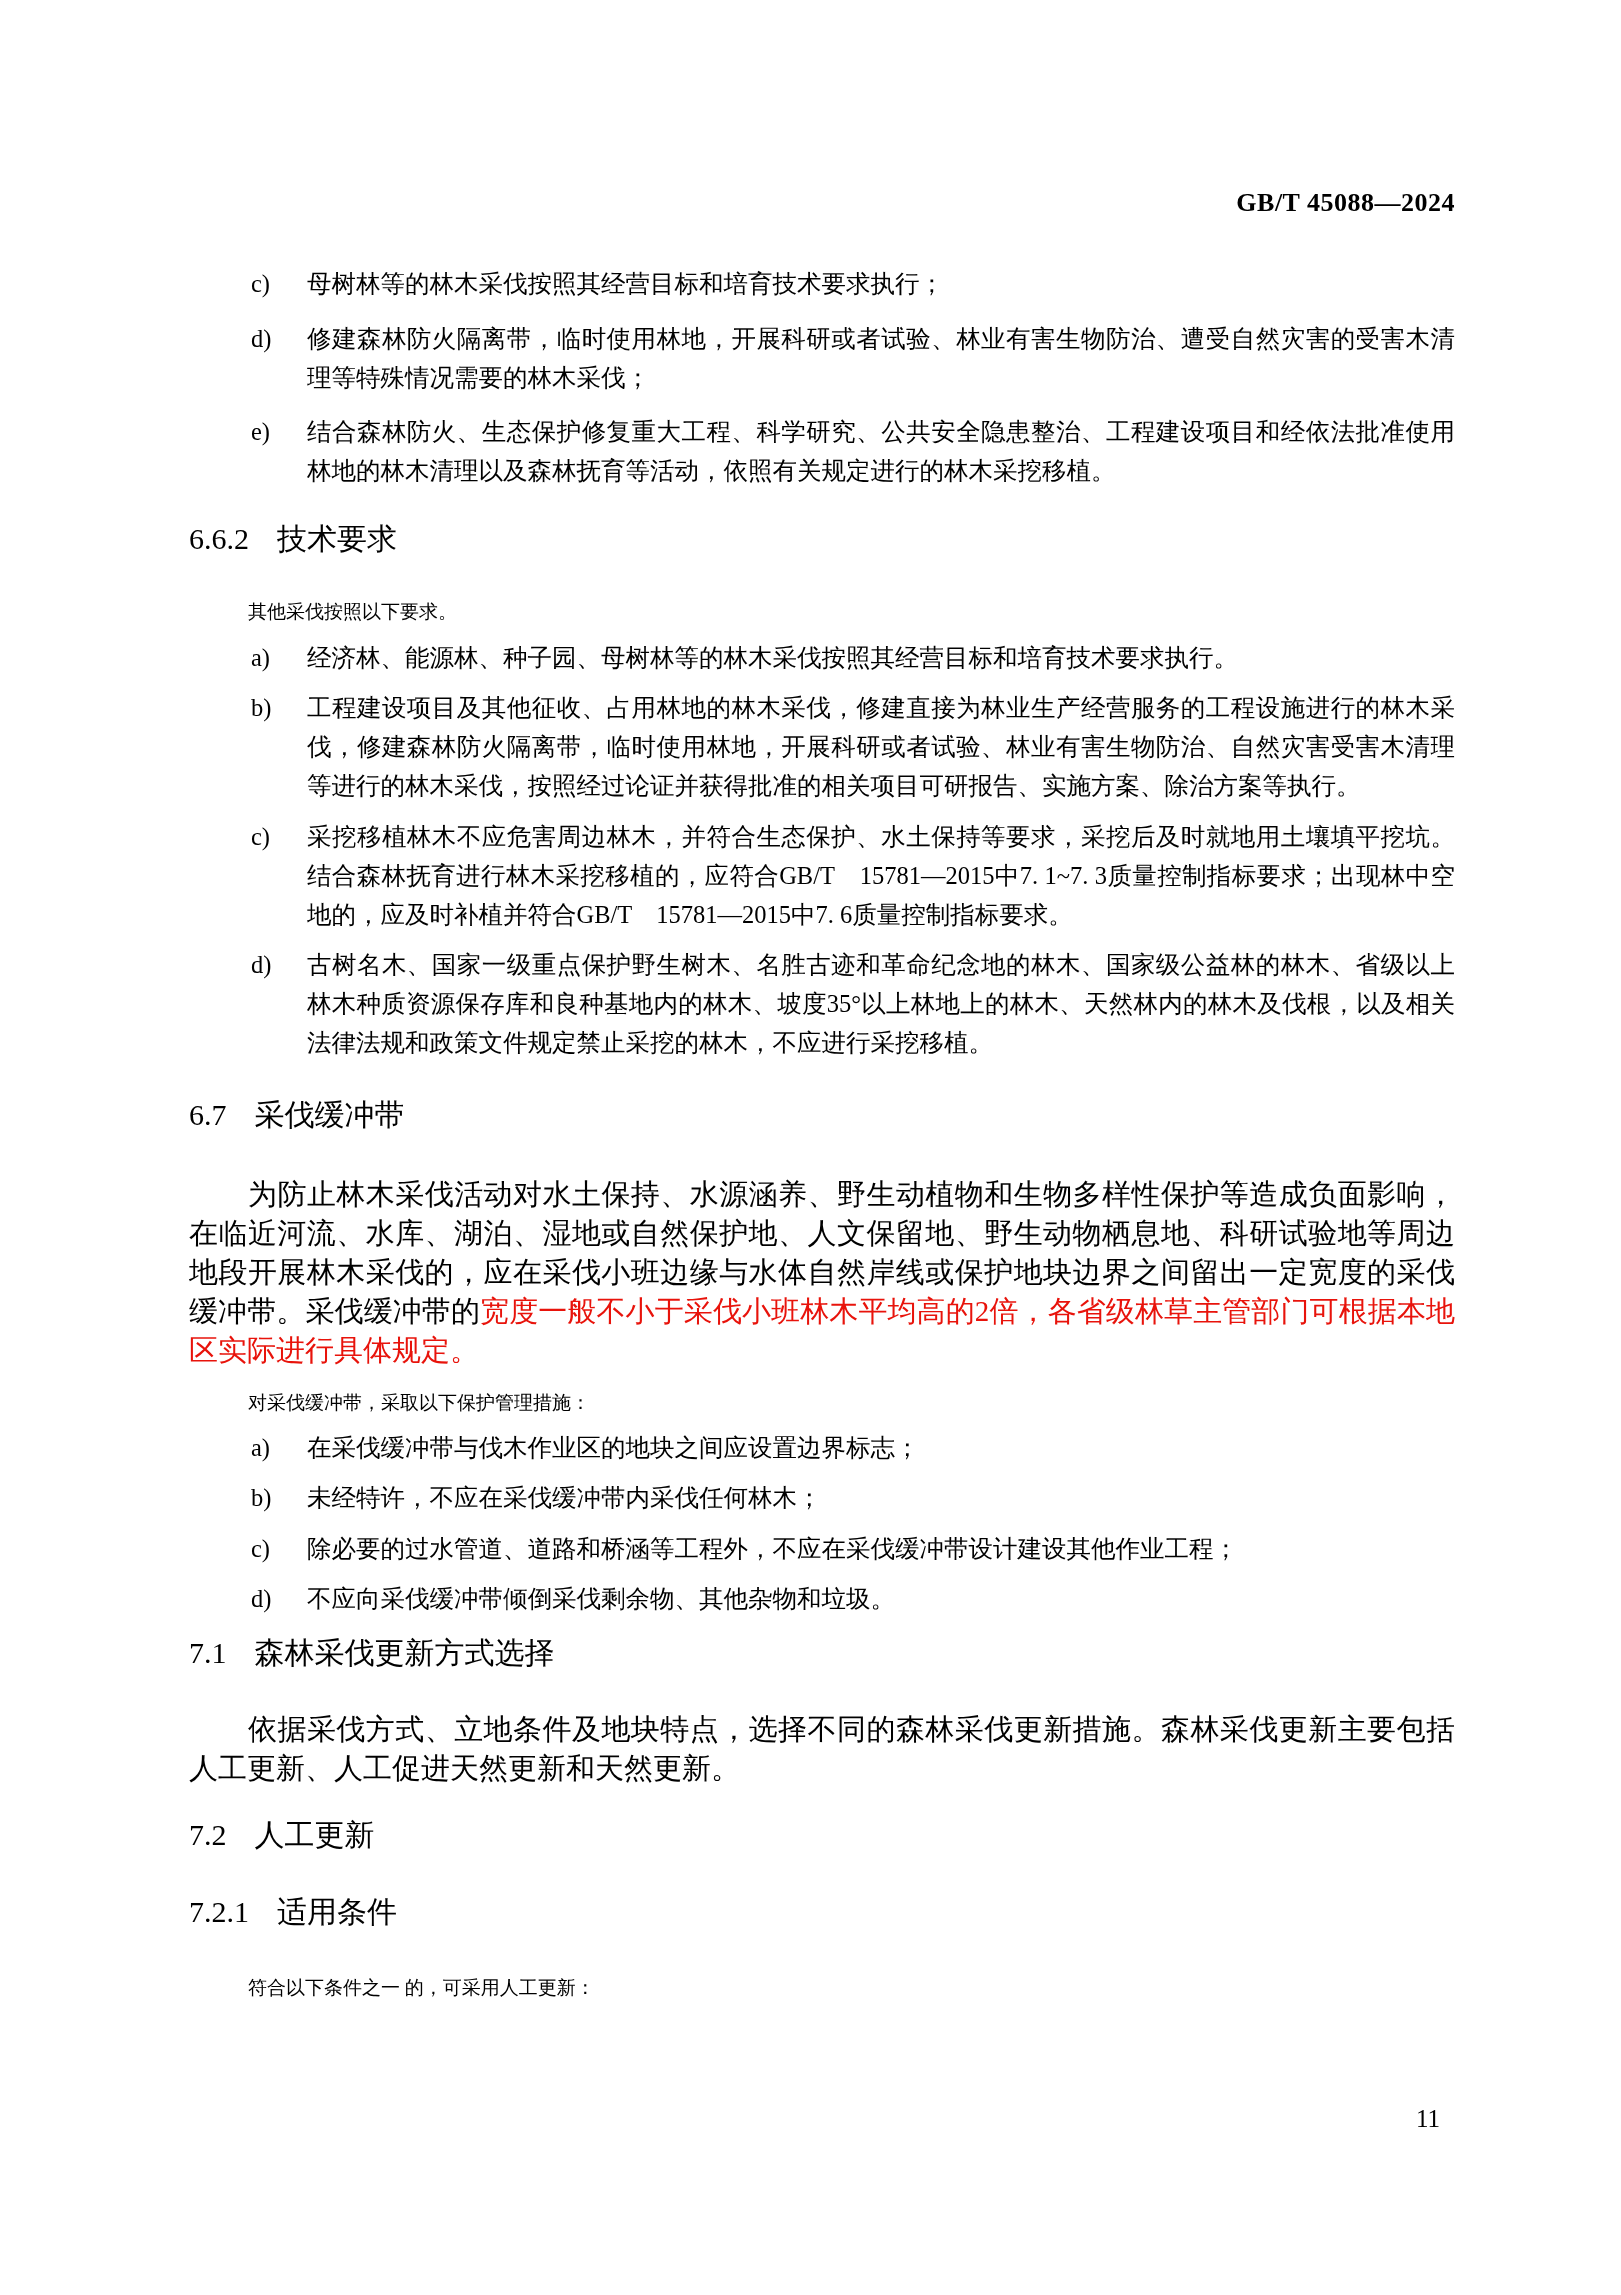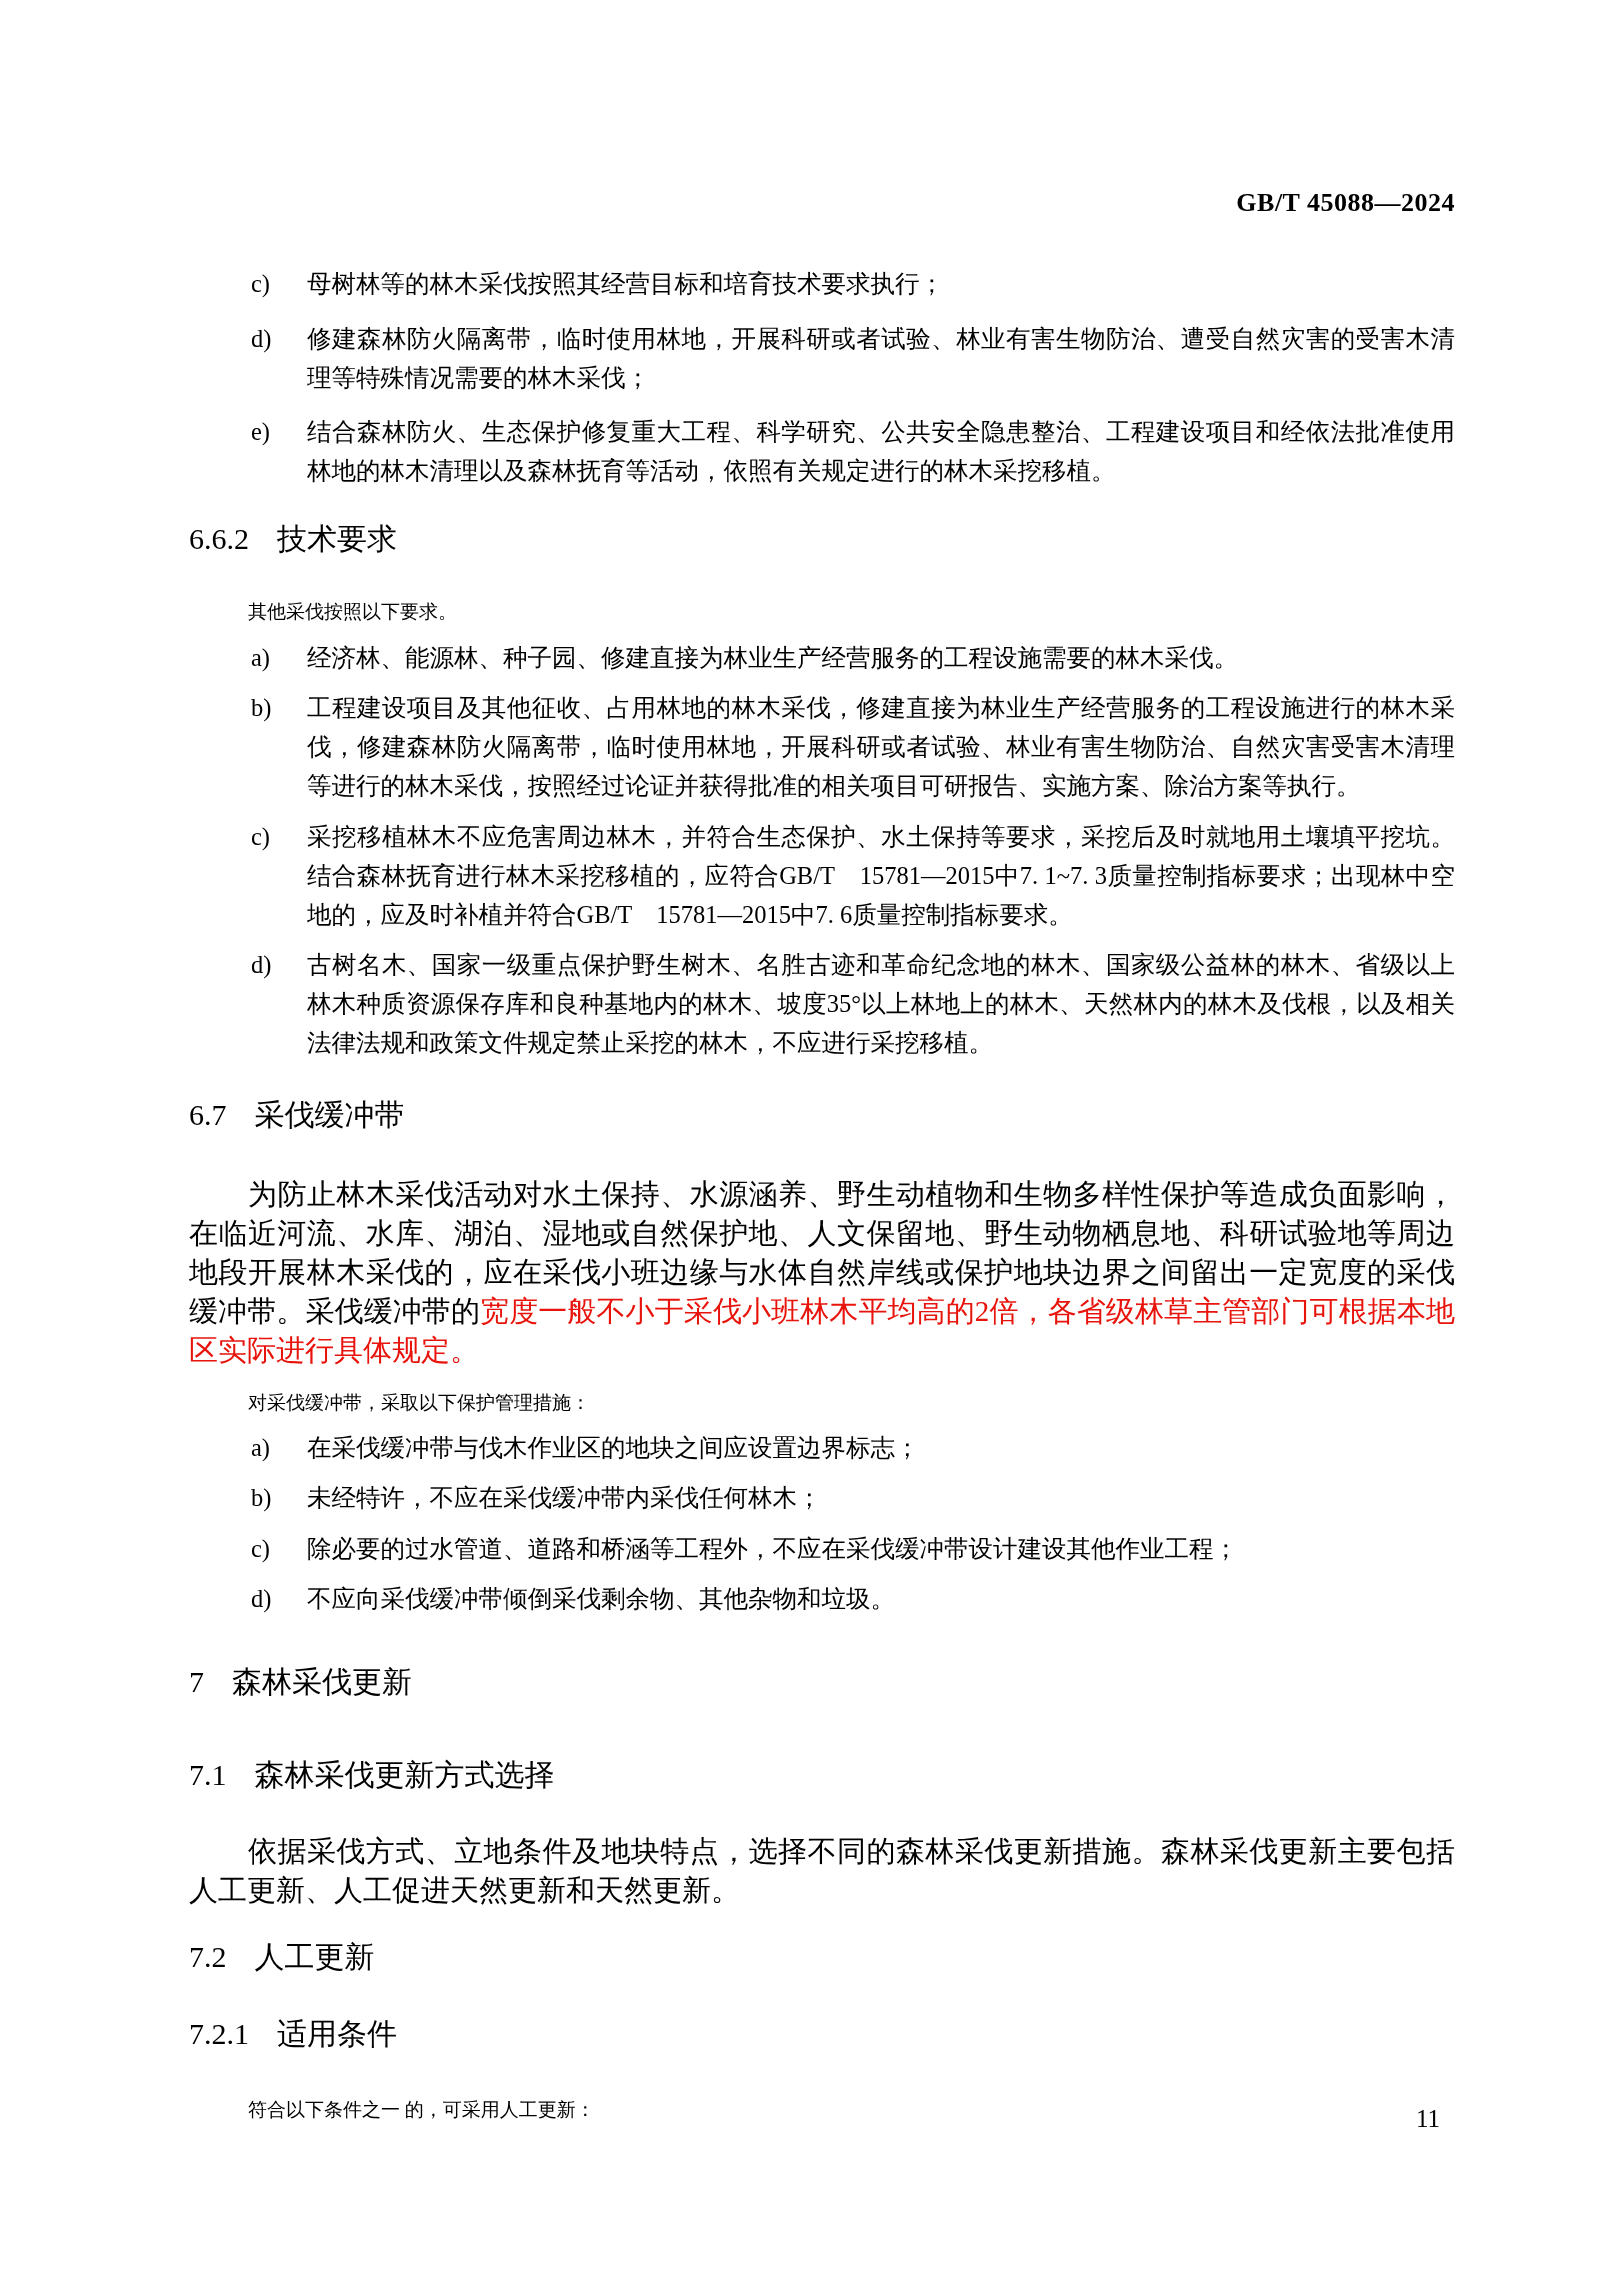--- a/index.html
+++ b/index.html
@@ -114,21 +114,21 @@
     </div>
   </div>
 
   <h3 class="heading" id="h-6-6-2">
     <span class="h-num">6.6.2</span><span class="h-title">技术要求</span>
   </h3>
   <p class="intro-line">其他采伐按照以下要求。</p>
   <div class="olist">
     <div class="olist-item">
       <span class="label">a)</span>
-      <span class="itext">经济林、能源林、种子园、修建直接为林业生产经营服务的工程设施需要的林木采伐。</span>
+      <span class="itext">经济林、能源林、种子园、母树林等的林木采伐按照其经营目标和培育技术要求执行。</span>
     </div>
     <div class="olist-item">
       <span class="label">b)</span>
       <span class="itext">工程建设项目及其他征收、占用林地的林木采伐，修建直接为林业生产经营服务的工程设施进行的林木采伐，修建森林防火隔离带，临时使用林地，开展科研或者试验、林业有害生物防治、自然灾害受害木清理等进行的林木采伐，按照经过论证并获得批准的相关项目可研报告、实施方案、除治方案等执行。</span>
     </div>
     <div class="olist-item">
       <span class="label">c)</span>
       <span class="itext">采挖移植林木不应危害周边林木，并符合生态保护、水土保持等要求，采挖后及时就地用土壤填平挖坑。结合森林抚育进行林木采挖移植的，应符合GB/T　15781—2015中7. 1~7. 3质量控制指标要求；出现林中空地的，应及时补植并符合GB/T　15781—2015中7. 6质量控制指标要求。</span>
     </div>
     <div class="olist-item">
@@ -154,23 +154,20 @@
     <div class="olist-item">
       <span class="label">c)</span>
       <span class="itext">除必要的过水管道、道路和桥涵等工程外，不应在采伐缓冲带设计建设其他作业工程；</span>
     </div>
     <div class="olist-item">
       <span class="label">d)</span>
       <span class="itext">不应向采伐缓冲带倾倒采伐剩余物、其他杂物和垃圾。</span>
     </div>
   </div>
 
-  <h2 class="heading" id="h-7">
-    <span class="h-num">7</span><span class="h-title">森林采伐更新</span>
-  </h2>
 
   <h3 class="heading" id="h-7-1">
     <span class="h-num">7.1</span><span class="h-title">森林采伐更新方式选择</span>
   </h3>
   <p class="para indent2">依据采伐方式、立地条件及地块特点，选择不同的森林采伐更新措施。森林采伐更新主要包括人工更新、人工促进天然更新和天然更新。</p>
 
   <h3 class="heading" id="h-7-2">
     <span class="h-num">7.2</span><span class="h-title">人工更新</span>
   </h3>
 

